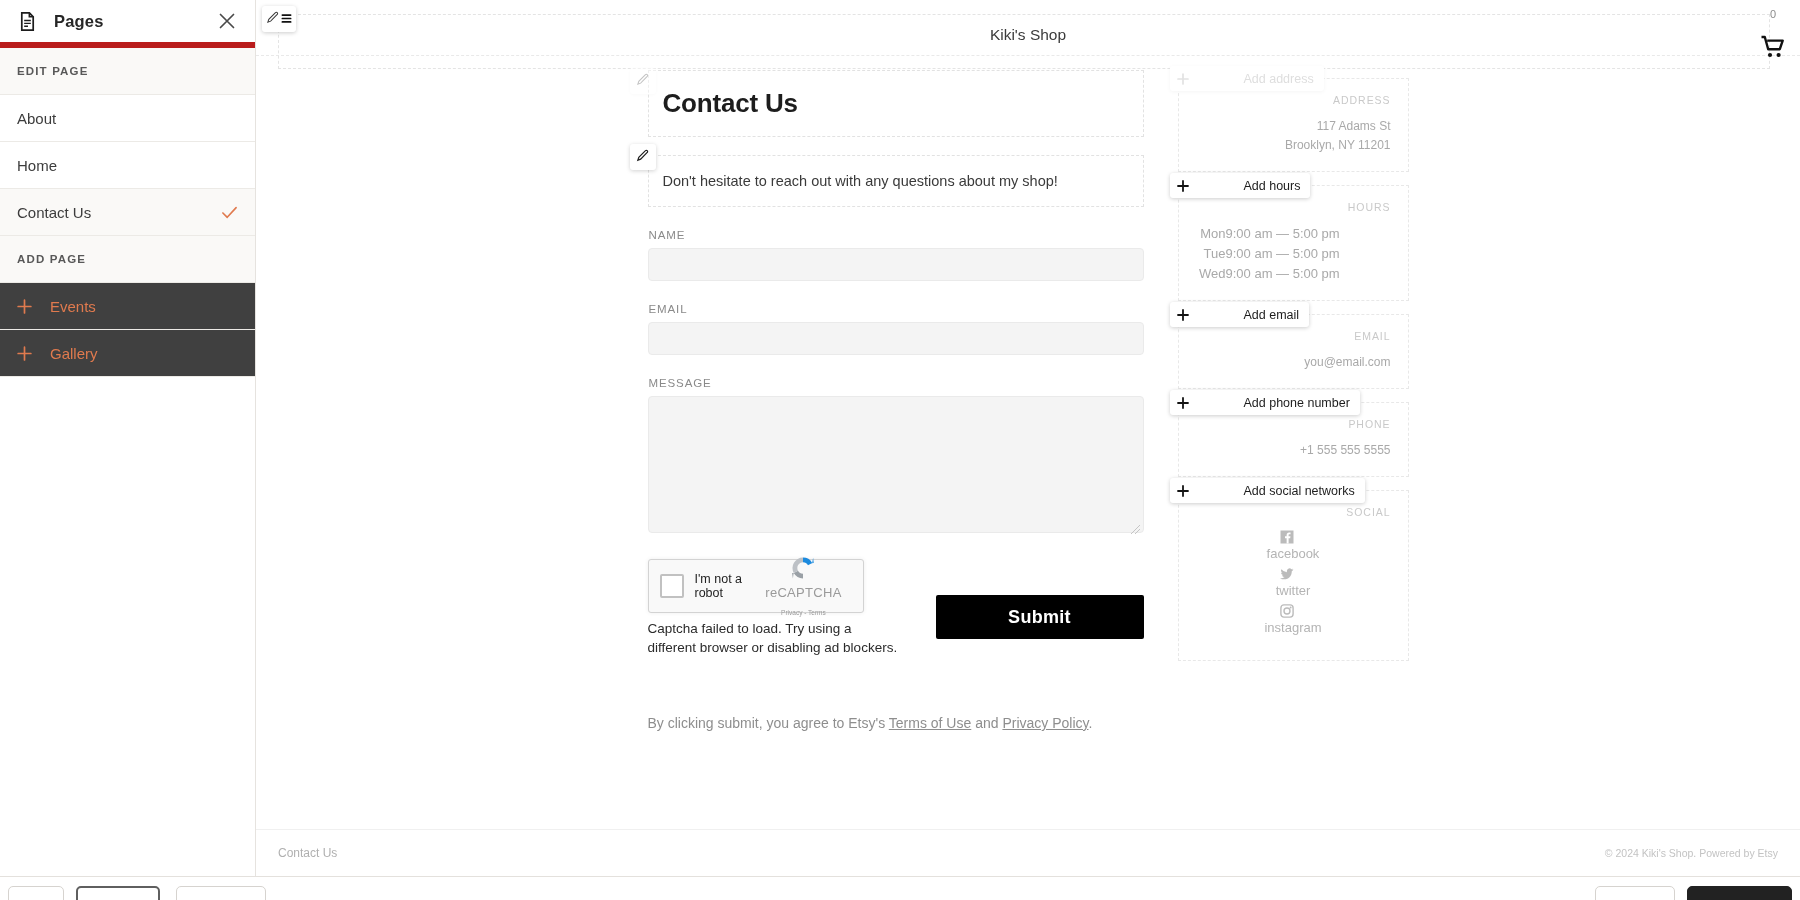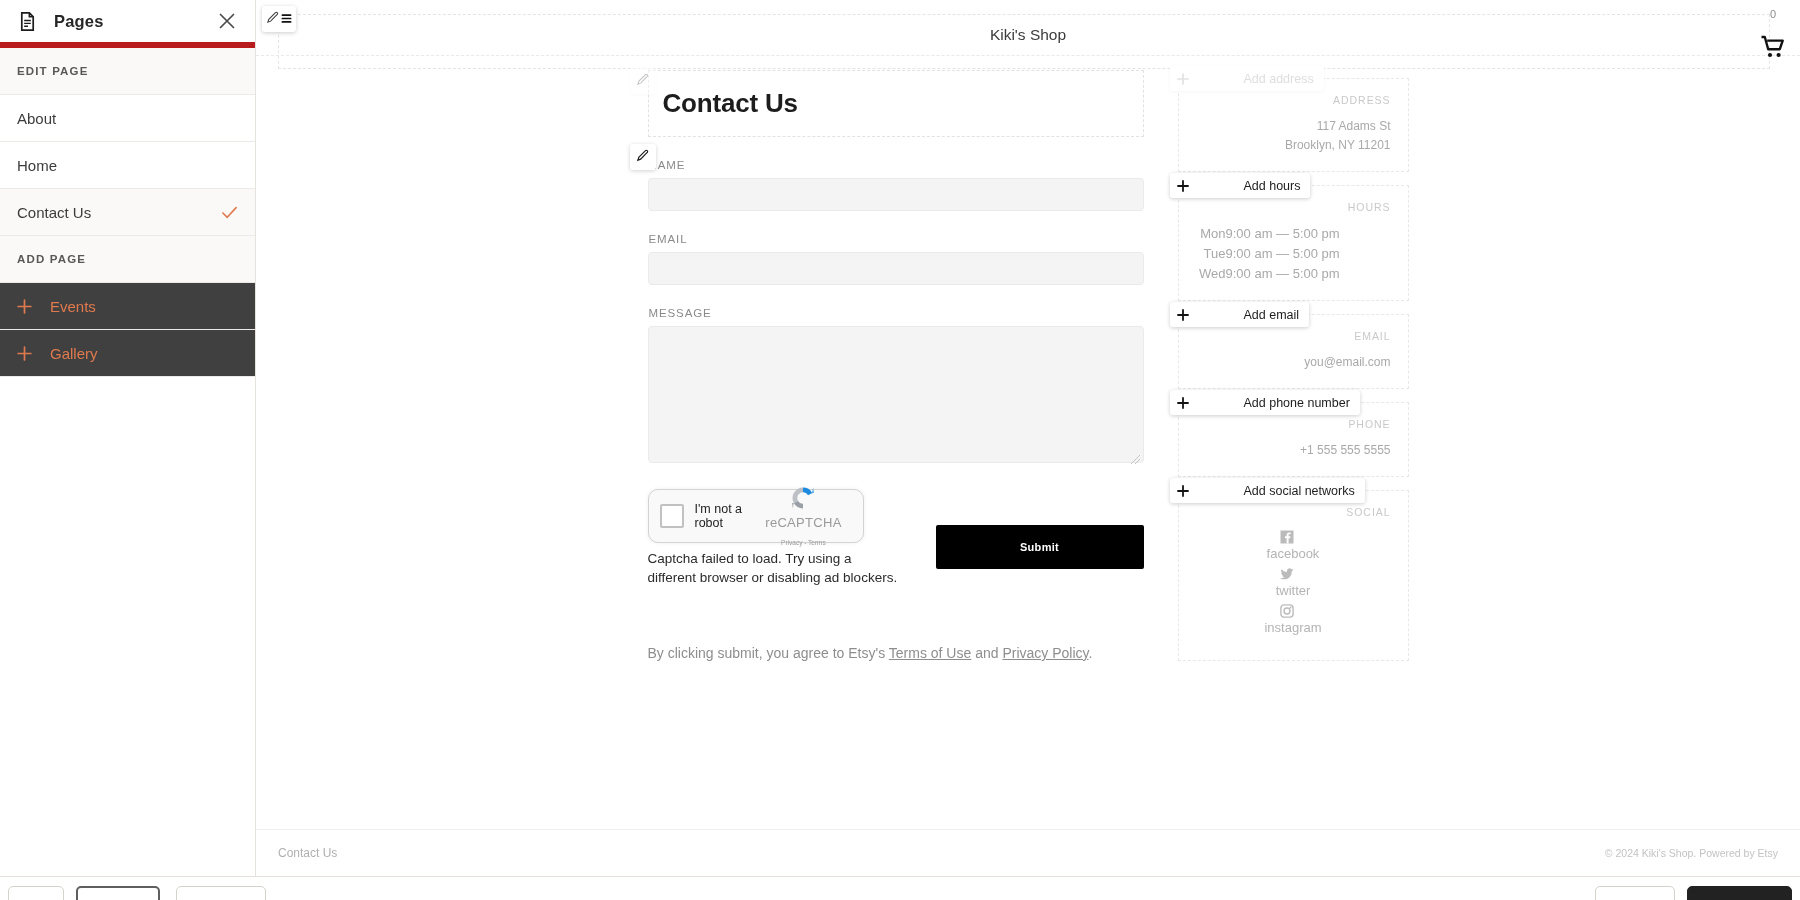--- a/index.html
+++ b/index.html
@@ -156,21 +156,21 @@
     width: 9px; height: 9px;
   }
 
   .captcha-row {
     margin-top: 26px; display: flex; align-items: flex-start;
   }
   .captcha-box {
     width: 216px; height: 54px;
     background: #f9f9f9;
     border: 1px solid #d3d3d3;
-    border-radius: 10px;
+    border-radius: 3px;
     display: flex; align-items: center;
     padding: 0 11px;
     box-shadow: 0 0 4px rgba(0,0,0,.07);
   }
   .captcha-check {
     width: 24px; height: 24px;
     background: #fff; border: 2px solid #c1c1c1; border-radius: 2px;
     flex: 0 0 24px;
   }
   .captcha-text { font-size: 12.5px; color: #222; margin-left: 11px; }
@@ -181,21 +181,21 @@
   .captcha-error {
     margin-top: 6px;
     font-size: 13.5px; color: #2b2b2b; line-height: 19px;
     width: 252px;
   }
   .submit-btn {
     margin-left: 36px; margin-top: 36px;
     width: 225px; height: 44px;
     background: #000; color: #fff;
     border: none; border-radius: 2px;
-    font-size: 11px; font-weight: bold;
+    font-size: 18px; font-weight: bold;
     letter-spacing: .3px;
     cursor: pointer;
   }
   .legal {
     margin-top: 58px;
     font-size: 14px; color: #8e8e8e;
   }
   .legal a { color: #8e8e8e; text-decoration: underline; }
 
   
@@ -369,20 +369,23 @@
           <h1 class="page-heading">Contact Us</h1>
         </div>
 
         <div class="edit-pencil" style="left:-18px; top:74px;">
           <span>
             <svg viewBox="0 0 14 14" width="13" height="13">
               <path d="M2 12l1-3 7.2-7.2a1.3 1.3 0 011.9 0 1.3 1.3 0 010 1.9L5 10.9 2 12z" fill="none" stroke="#1f1f1f" stroke-width="1.3"></path>
             </svg>
           </span>
         </div>
+        <div class="dashed-block" style="margin-top:18px;">
+          <p class="page-intro">Don't hesitate to reach out with any questions about my shop!</p>
+        </div>
 
         <div class="field-label">NAME</div>
         <input class="text-input" type="text" value="" style="">
 
         <div class="field-label">EMAIL</div>
         <input class="text-input" type="text" value="" style="">
 
         <div class="field-label">MESSAGE</div>
         <div class="text-area">
           <span class="resize-grip">

